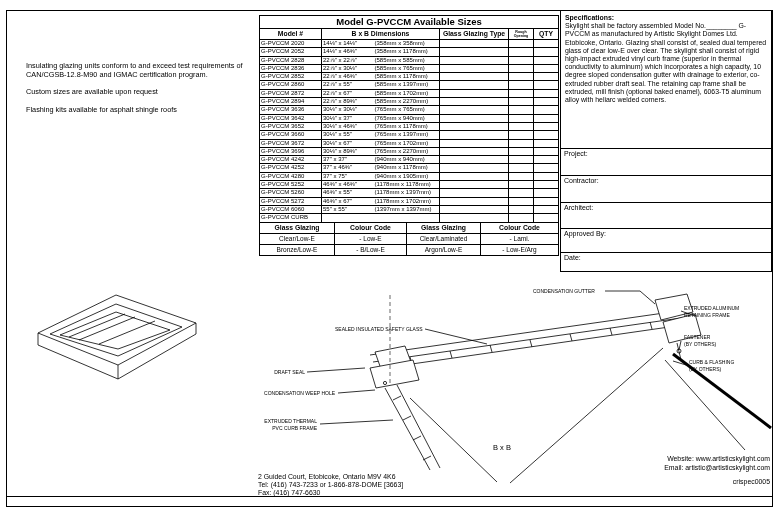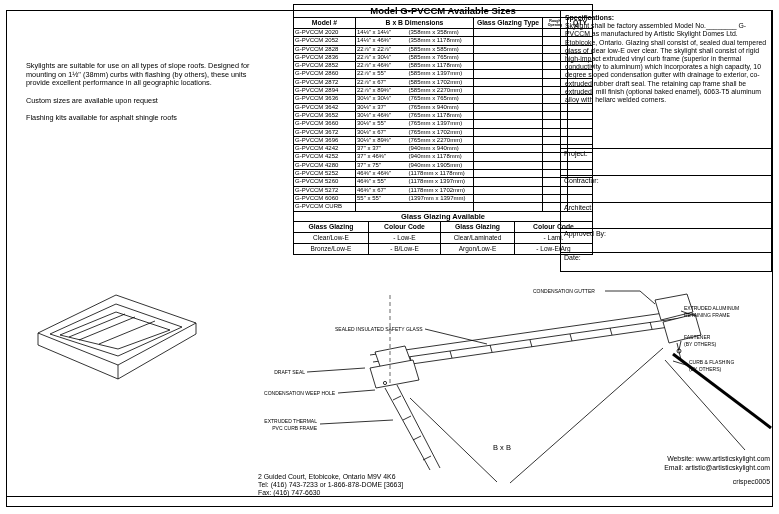--- a/index.html
+++ b/index.html
@@ -6,21 +6,21 @@
   .sheet{position:relative;width:779px;height:514px;background:#fff;color:#000;
          font-family:"Liberation Sans",sans-serif;overflow:hidden;}
   .frame{position:absolute;left:6px;top:10px;width:765px;height:495px;border:1px solid #000;}
   .bottomrule{position:absolute;left:6px;top:496px;width:766px;border-top:1px solid #000;}
 
   
   .notes{position:absolute;left:26px;top:62px;width:233px;font-size:7.3px;line-height:8.6px;}
   .notes p{margin:0 0 9px 0;}
 
   
-  .tblwrap{position:absolute;left:259px;top:4px;width:299px;margin-left:34px;}
+  .tblwrap{position:absolute;left:259px;top:15px;width:299px;}
   table{border-collapse:collapse;width:100%;table-layout:fixed;}
   td,th{border:1px solid #000;padding:0 1px;font-size:6px;line-height:7.3px;height:7.3px;
         overflow:hidden;white-space:nowrap;text-align:left;font-weight:normal;}
   .tbl-title{font-size:9.5px;font-weight:bold;text-align:center;height:12px;line-height:12px;}
   .hdr th{font-size:6.8px;font-weight:bold;text-align:center;height:10px;line-height:10px;}
   .hdr th.tiny{font-size:3.6px;line-height:4px;white-space:normal;}
   .size-tbl td:nth-child(2){border-right:none;}
   .size-tbl td:nth-child(3){border-left:none;}
   .glz-tbl{margin-top:-1px;}
   .glz-tbl .tbl-title{font-size:7.5px;height:9px;line-height:9px;}
@@ -53,21 +53,21 @@
   .dash{stroke:#000;stroke-width:0.6;fill:none;stroke-dasharray:4 3;}
 </style>
 </head>
 <body>
 
 <div class="sheet">
   <div class="frame"></div>
   <div class="bottomrule"></div>
 
   <div class="notes">
-    <p>Skylights are suitable for use on all types of slope roofs. Designed for mounting on 1½" (38mm) curbs with flashing (by others), these units provide excellent performance in all geographic locations.</p>
+    <p>Insulating glazing units conform to and exceed test requirements of CAN/CGSB-12.8-M90 and IGMAC certification program.</p>
     <p>Custom sizes are available upon request</p>
     <p>Flashing kits available for asphalt shingle roofs</p>
   </div>
 
   <div class="tblwrap">
     <table class="size-tbl">
       <colgroup>
           <col style="width:62px">
           <col style="width:52px">
           <col style="width:66px">
@@ -268,23 +268,20 @@
     </table>
 
     <table class="glz-tbl">
       <colgroup>
           <col style="width:75px">
           <col style="width:72px">
           <col style="width:74px">
           <col style="width:78px">
         </colgroup>
       <thead>
-        <tr>
-            <th colspan="4" class="tbl-title">Glass Glazing Available</th>
-          </tr>
         <tr>
           <th>Glass Glazing</th>
           <th>Colour Code</th>
           <th>Glass Glazing</th>
           <th>Colour Code</th>
         </tr>
       </thead>
       <tbody>
           <tr>
             <td>Clear/Low-E</td>

